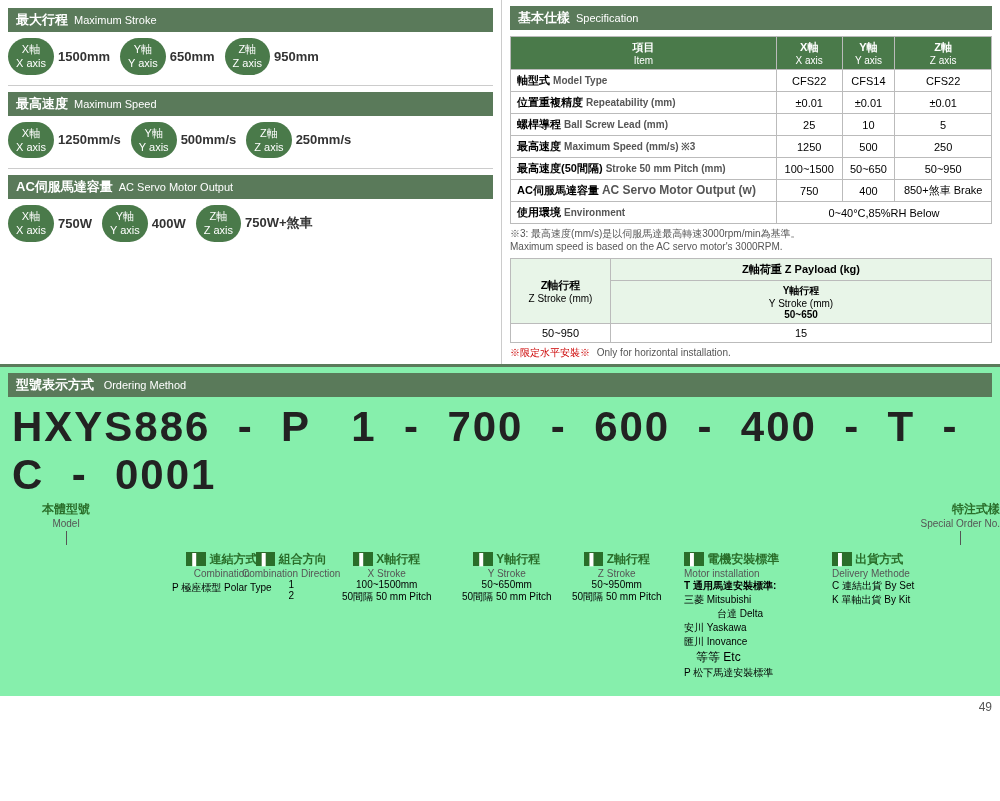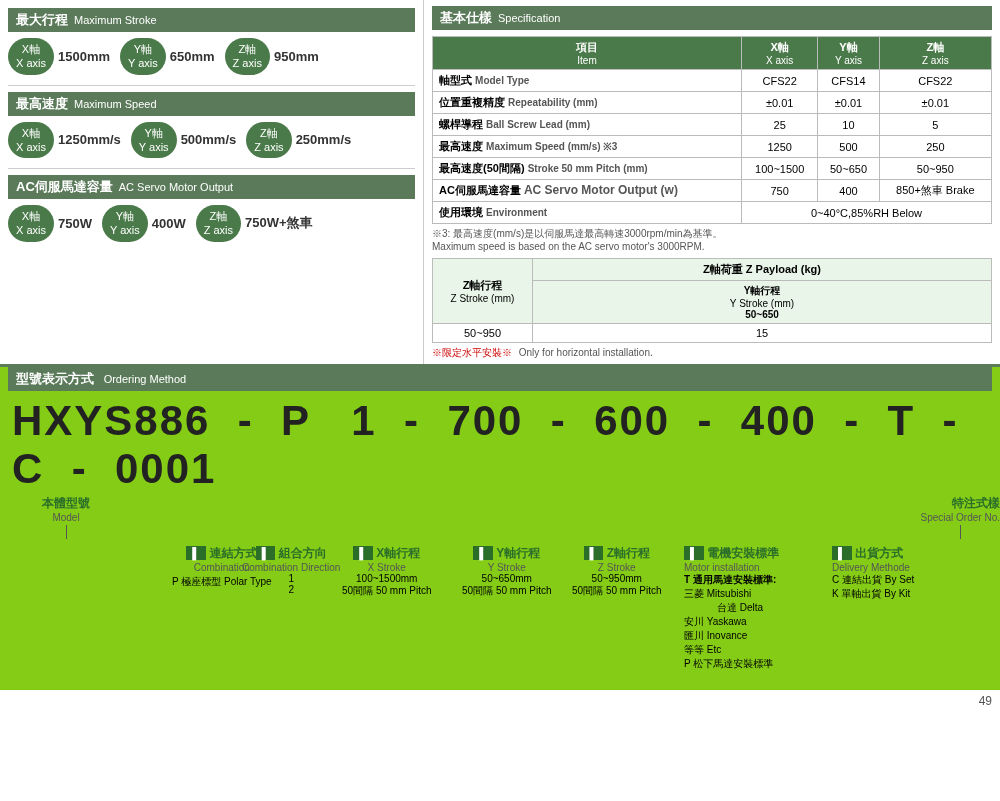--- a/index.html
+++ b/index.html
@@ -17,21 +17,21 @@
       width: 1000px;
     }
     
     .top-section {
       display: flex;
       flex-direction: row;
       width: 100%;
     }
     
     .left-col {
-      width: 424px;
+      width: 502px;
       padding: 8px 8px 4px 8px;
       border-right: 1px solid #ccc;
     }
     
     .right-col {
       flex: 1;
       padding: 6px 8px 4px 8px;
     }
 
     
@@ -125,22 +125,22 @@
     }
     .payload-note {
       font-size: 10px;
       color: #c00;
       margin-top: 3px;
     }
 
     
     .ordering-section {
       border-top: 3px solid #5a7a5a;
-      padding: 0 8px 0 8px;
-      background: #84cc16;
+      padding: 6px 8px 0 8px;
+      background: #86efac;
     }
     .ordering-header {
       background: #5a7a5a;
       color: #fff;
       padding: 3px 8px;
       font-size: 13px;
       font-weight: bold;
       margin-bottom: 6px;
     }
 
@@ -415,21 +415,21 @@
 
       <div style="position:absolute;left:672px;top:50px;text-align:left;">
         <div style="background:#2a6e2a;color:#fff;padding:1px 6px;font-size:11px;font-weight:bold;display:inline-block;">▌</div>
         <span style="font-size:12px;font-weight:bold;color:#2a6e2a;">電機安裝標準</span>
         <div style="font-size:10px;color:#555;">Motor installation</div>
         <div style="font-size:10px;font-weight:bold;">T 通用馬達安裝標準:</div>
         <div style="font-size:10px;">三菱 Mitsubishi</div>
         <div style="font-size:10px;margin-left:33px;">台達 Delta</div>
         <div style="font-size:10px;">安川 Yaskawa</div>
         <div style="font-size:10px;">匯川 Inovance</div>
-        <div style="font-size:10px;">等等 Etc</div>
+        <div style="font-size:12px;margin-left:12px;">等等 Etc</div>
         <div style="font-size:10px;">P 松下馬達安裝標準</div>
       </div>
 
       <div style="position:absolute;left:820px;top:50px;text-align:left;">
         <div style="background:#2a6e2a;color:#fff;padding:1px 6px;font-size:11px;font-weight:bold;display:inline-block;">▌</div>
         <span style="font-size:12px;font-weight:bold;color:#2a6e2a;">出貨方式</span>
         <div style="font-size:10px;color:#555;">Delivery Methode</div>
         <div style="font-size:10px;">C 連結出貨 By Set</div>
         <div style="font-size:10px;">K 單軸出貨 By Kit</div>
       </div>

